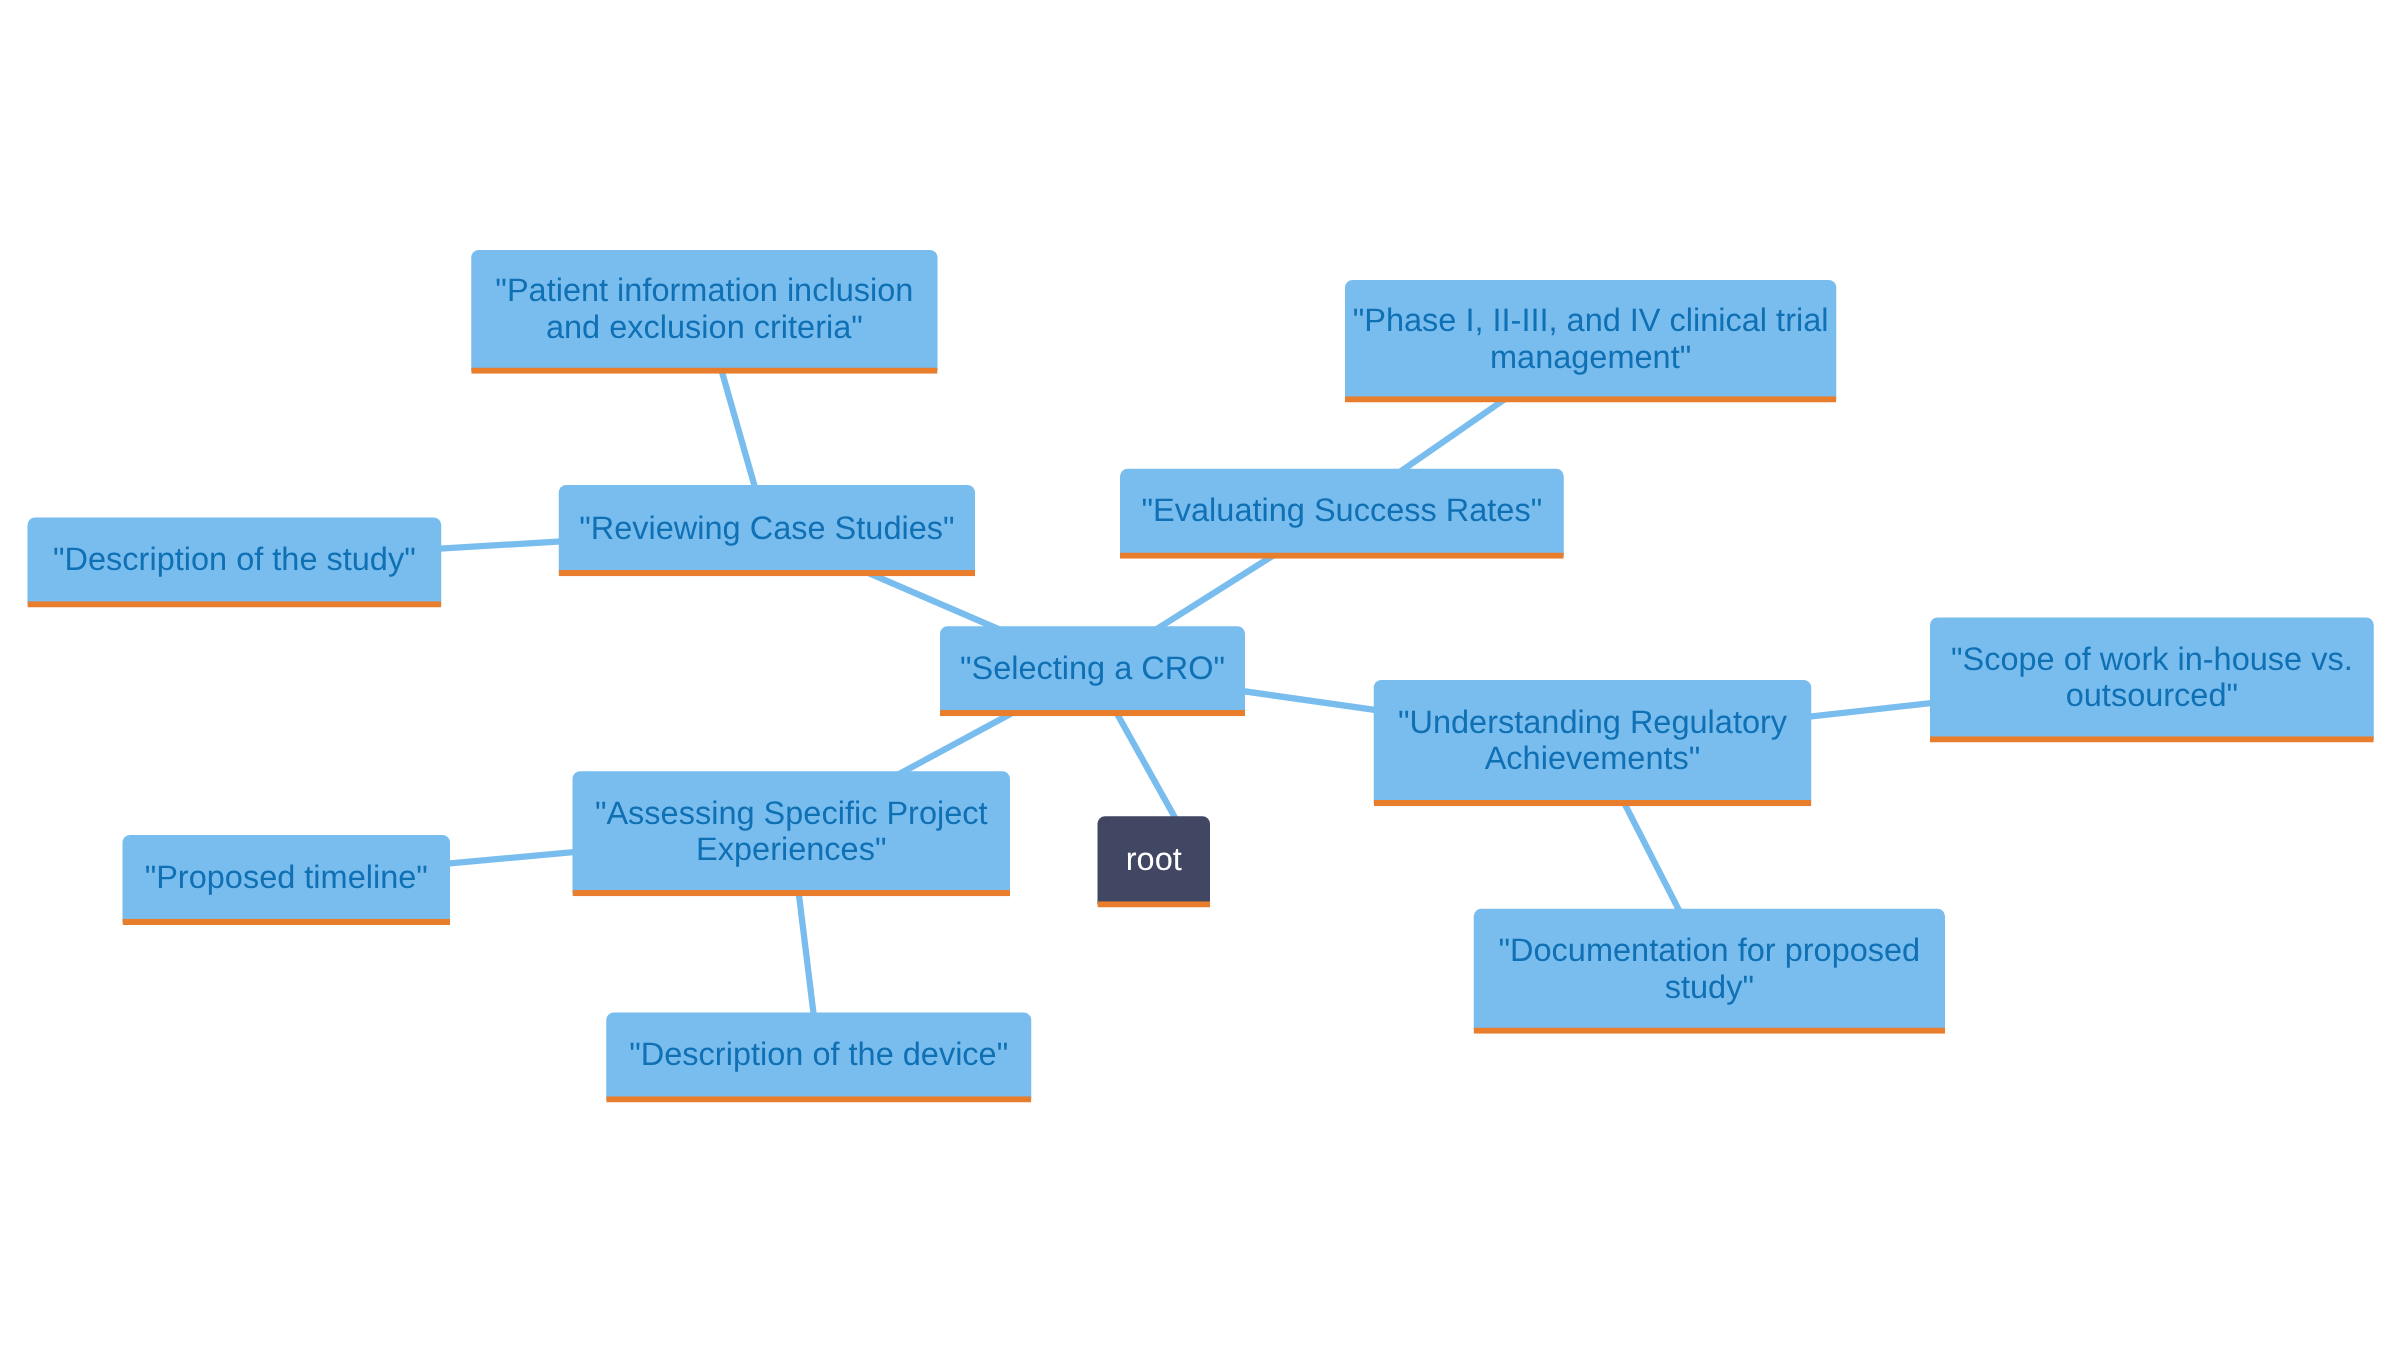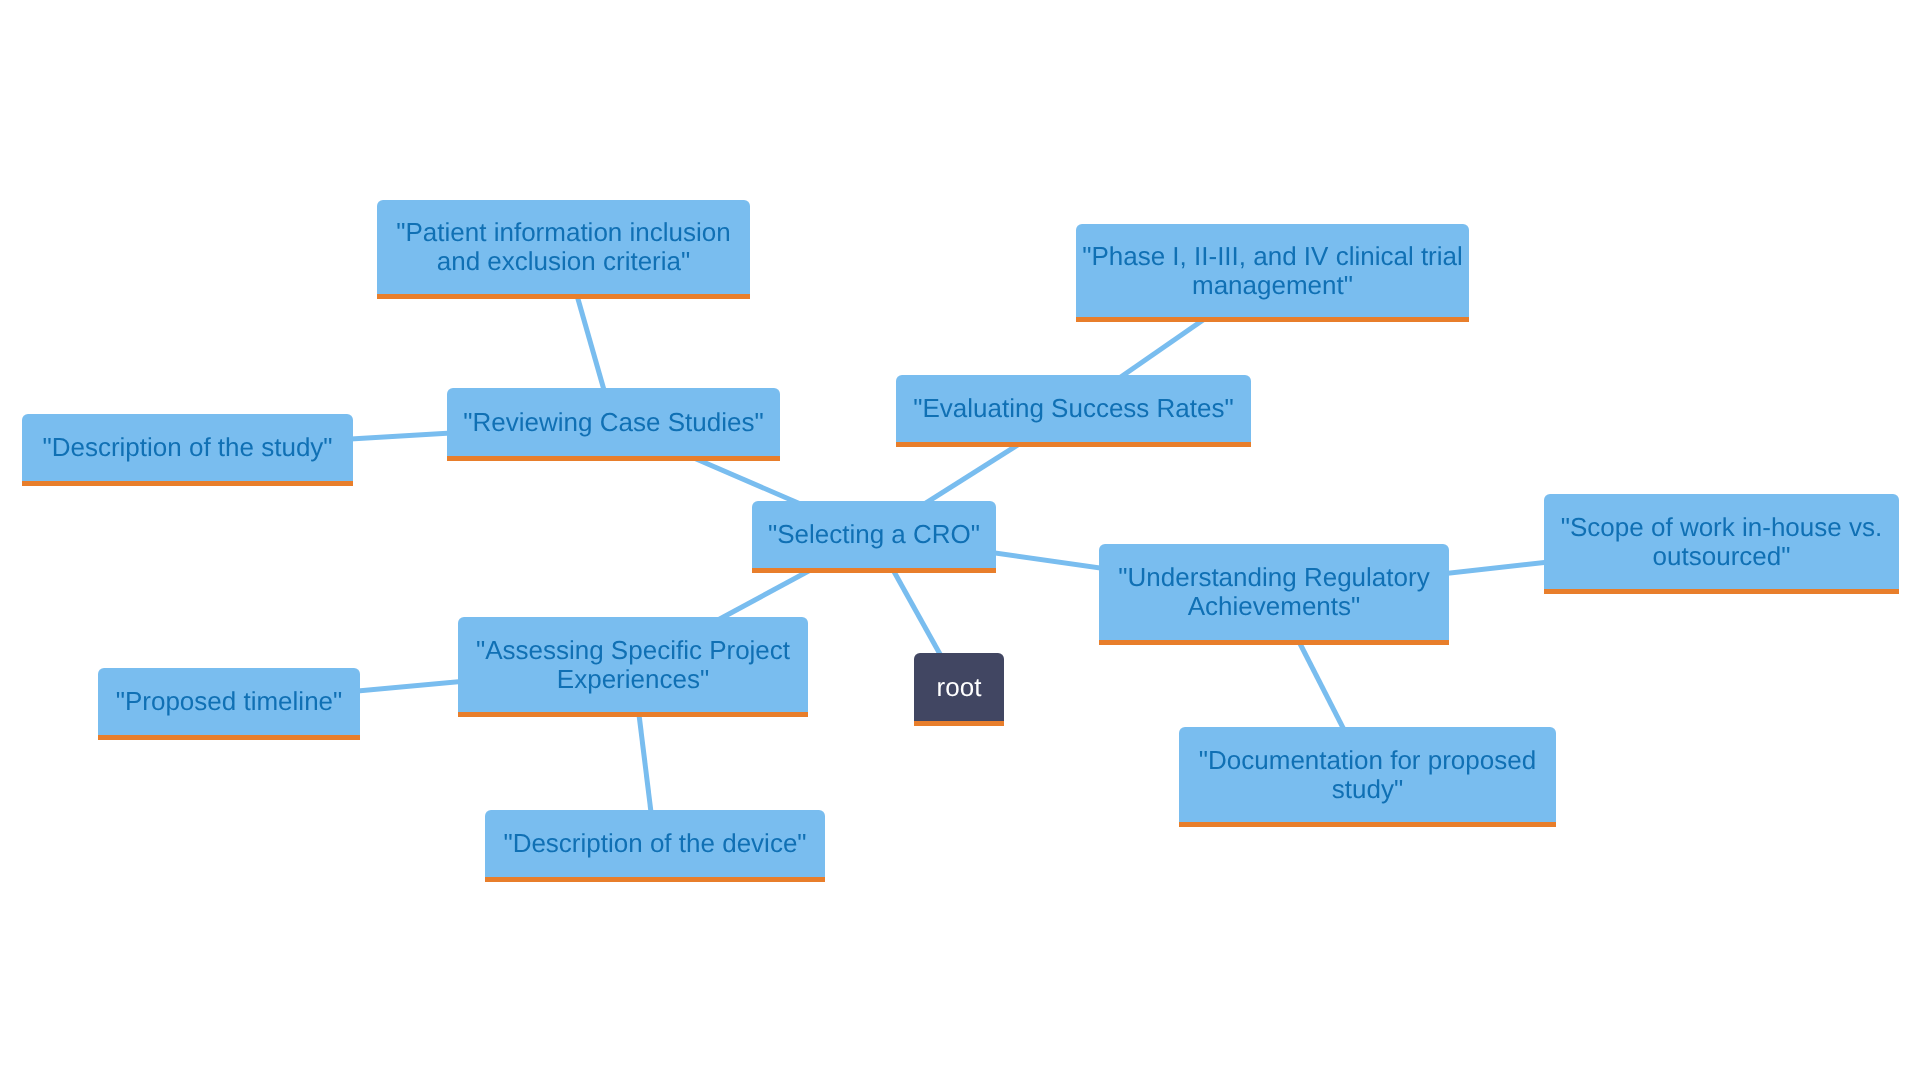--- a/index.html
+++ b/index.html
@@ -151,21 +151,21 @@
     </span>
   </div>
 
   <div class="node" id="node-assessing" style="left: 458px; top: 617px; width: 350px; height: 100px;">
     <span class="node-label">
       <span class="node-label-line">"Assessing Specific Project</span>
       <span class="node-label-line">Experiences"</span>
     </span>
   </div>
 
-  <div class="node root" id="node-root" style="left: 914px; top: 653px; width: 90px; height: 73px;">
+  <div class="node root" id="node-root" style="left: 878px; top: 653px; width: 90px; height: 73px;">
     <span class="node-label">
       <span class="node-label-line">root</span>
     </span>
   </div>
 
   <div class="node" id="node-timeline" style="left: 98px; top: 668px; width: 262px; height: 72px;">
     <span class="node-label">
       <span class="node-label-line">"Proposed timeline"</span>
     </span>
   </div>

